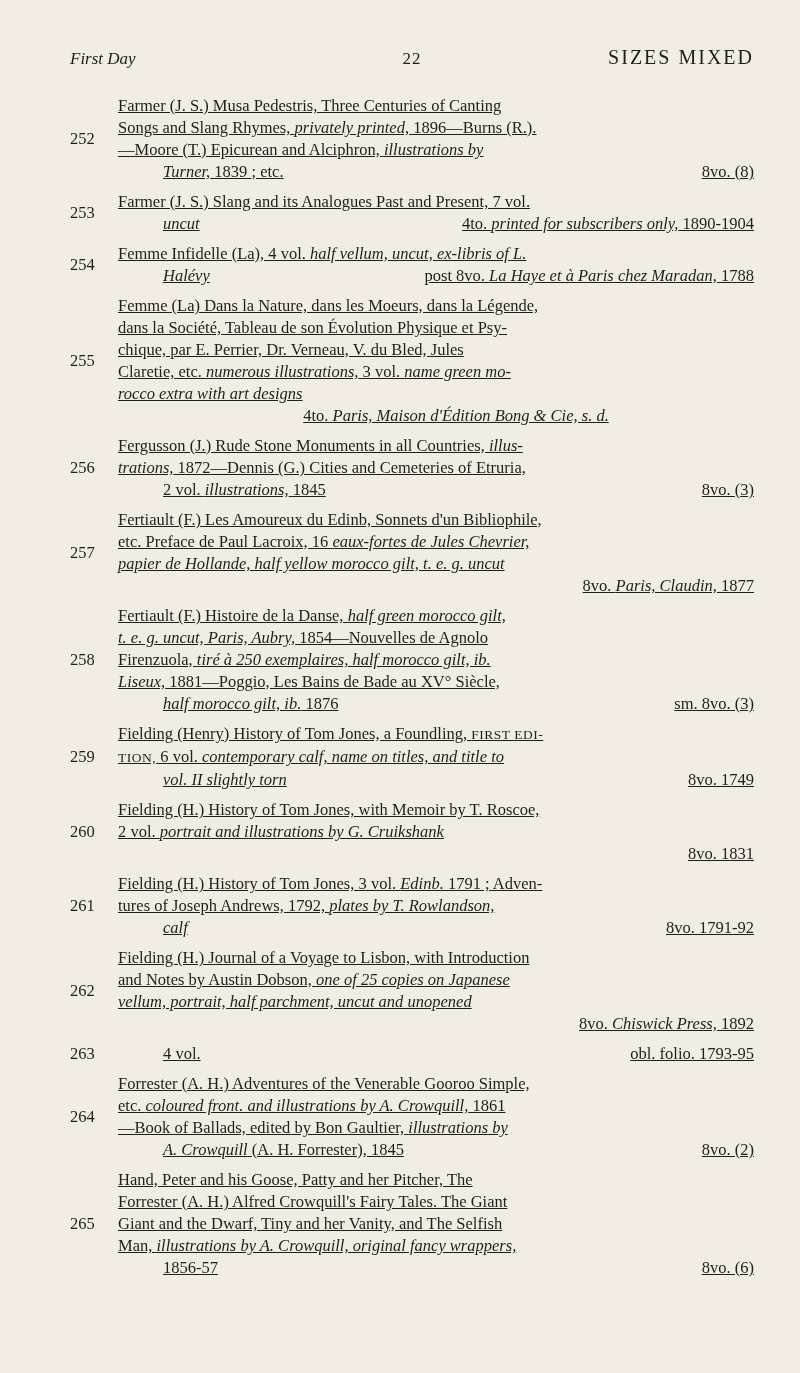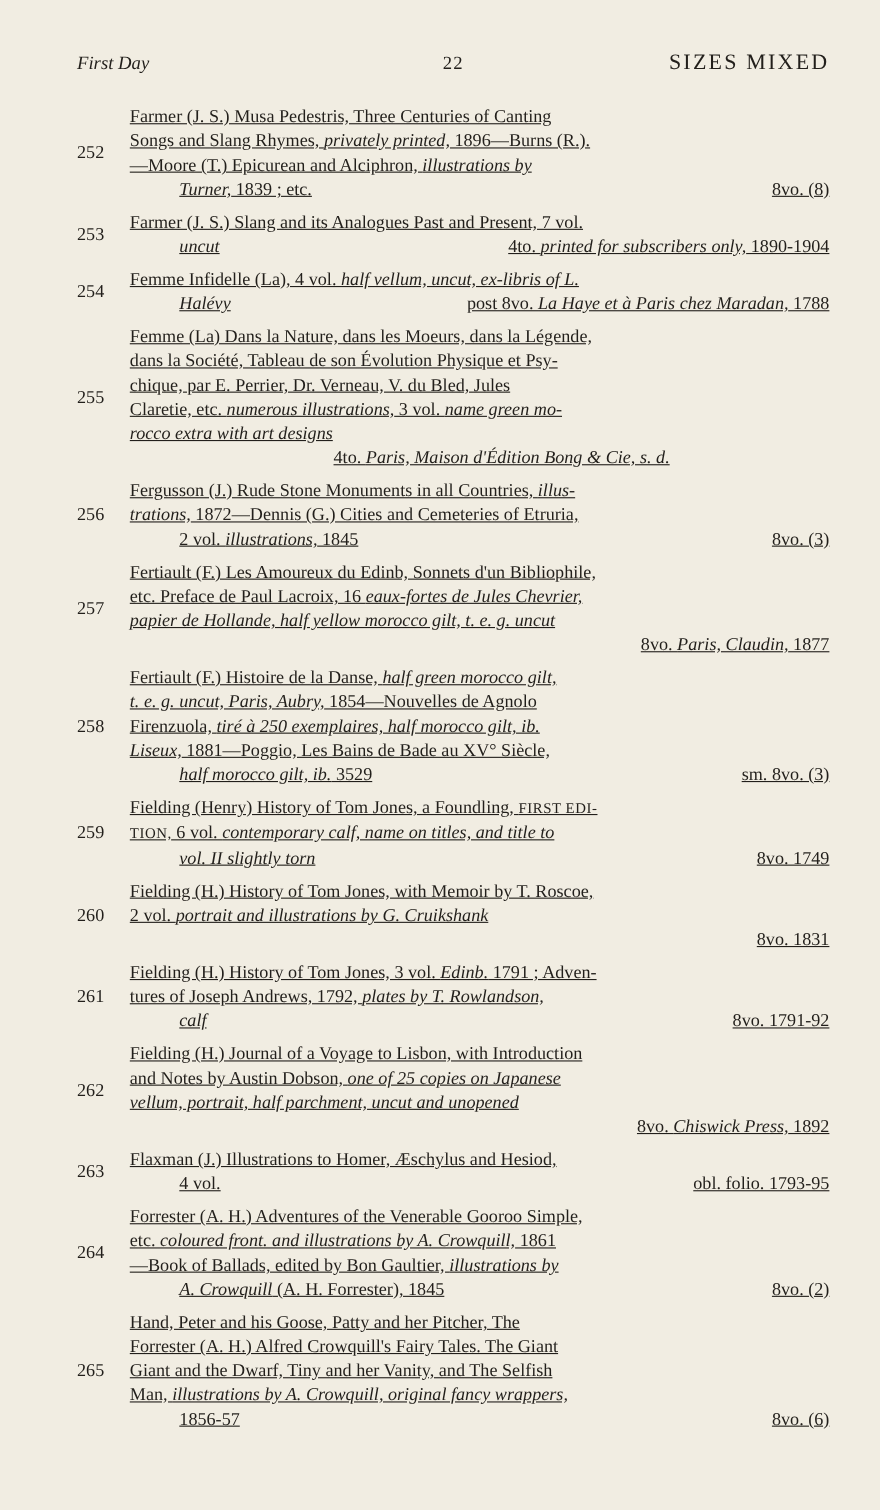--- a/index.html
+++ b/index.html
@@ -125,21 +125,21 @@
         </div>
       </div>
       <div class="entry">
         <span class="lot">258</span>
         <div class="body">
           <div class="line"><span><span>Fertiault (F.) Histoire de la Danse, </span><span class="it">half green morocco gilt,</span></span></div>
           <div class="line"><span><span class="it">t. e. g. uncut, Paris, Aubry,</span><span> 1854—Nouvelles de Agnolo</span></span></div>
           <div class="line"><span><span>Firenzuola, </span><span class="it">tiré à 250 exemplaires, half morocco gilt, ib.</span></span></div>
           <div class="line"><span><span class="it">Liseux,</span><span> 1881—Poggio, Les Bains de Bade au XV° Siècle,</span></span></div>
           <div class="line split">
-            <span><span class="it">half morocco gilt, ib.</span><span> 3529</span></span>
+            <span><span class="it">half morocco gilt, ib.</span><span> 1876</span></span>
             <span class="tail"><span>sm. 8vo. (3)</span></span>
           </div>
         </div>
       </div>
       <div class="entry">
         <span class="lot">259</span>
         <div class="body">
           <div class="line"><span><span>Fielding (Henry) History of Tom Jones, a Foundling, </span><span class="sc">FIRST EDI-</span></span></div>
           <div class="line"><span><span class="sc">TION,</span><span> 6 vol. </span><span class="it">contemporary calf, name on titles, and title to</span></span></div>
           <div class="line split">
@@ -178,21 +178,20 @@
           <div class="line"><span><span class="it">vellum, portrait, half parchment, uncut and unopened</span></span></div>
           <div class="line split">
             <span></span>
             <span class="tail"><span>8vo. </span><span class="it">Chiswick Press,</span><span> 1892</span></span>
           </div>
         </div>
       </div>
       <div class="entry">
         <span class="lot">263</span>
         <div class="body">
-          <div class="line"><span><span>Flaxman (J.) Illustrations to Homer, Æschylus and Hesiod,</span></span></div>
           <div class="line split">
             <span><span>4 vol.</span></span>
             <span class="tail"><span>obl. folio. 1793-95</span></span>
           </div>
         </div>
       </div>
       <div class="entry">
         <span class="lot">264</span>
         <div class="body">
           <div class="line"><span><span>Forrester (A. H.) Adventures of the Venerable Gooroo Simple,</span></span></div>

